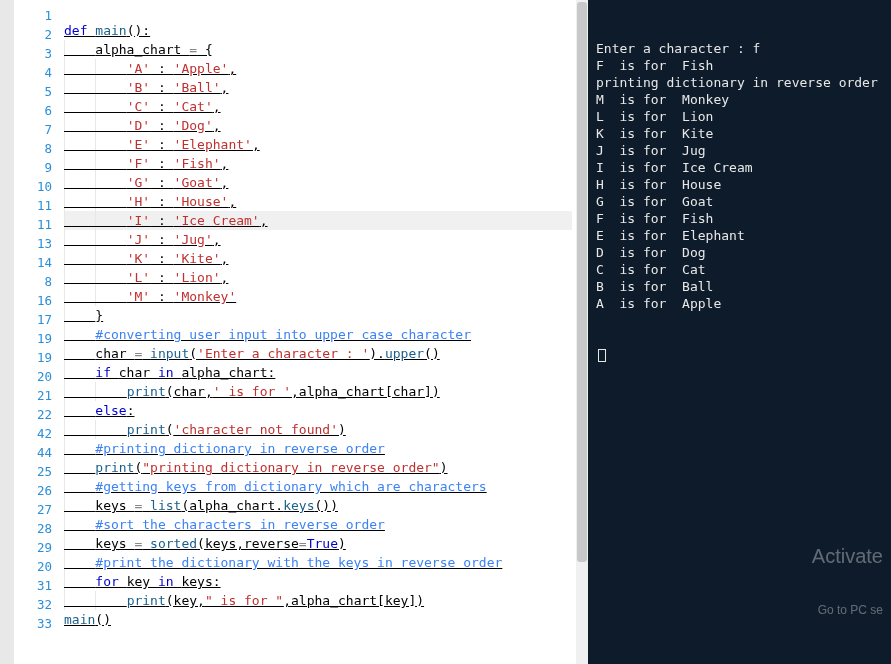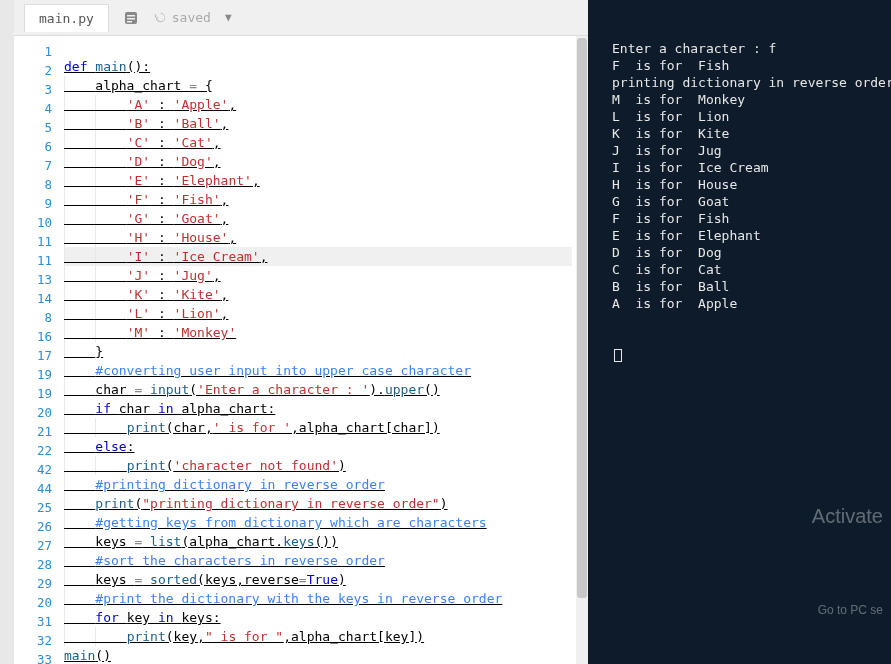--- a/index.html
+++ b/index.html
@@ -112,68 +112,48 @@
   background: #0d1b2a;
   color: #e8e8e8;
   padding: 6px 8px;
   font-family: Consolas, Menlo, monospace;
   font-size: 13px;
   line-height: 17px;
   white-space: pre;
   position: relative;
   flex-shrink: 0;
 }
-.term-line { height: 17px; margin-left: 16px; }
+.term-line { height: 17px; }
 .prompt-marker { color: #ff8800; }
 .cursor-box {
   display: inline-block;
   width: 8px;
   height: 13px;
   border: 1px solid #e8e8e8;
   vertical-align: middle;
   margin-left: 2px;
 }
 .watermark {
   position: absolute;
   right: 8px;
   bottom: 12px;
   text-align: right;
   color: rgba(255,255,255,0.35);
   font-family: "Segoe UI", sans-serif;
   line-height: 1.3;
 }
 .watermark .wm1 { font-size: 20px; font-weight: 300; }
-.watermark .wm2 { font-size: 12px; margin-top: 40px; }
+.watermark .wm2 { font-size: 12px; }
 </style>
 </head>
 <body>
 
 <div class="left-gutter"></div>
 
 <div class="editor-panel">
-  <div class="editor-header">
-    <div class="tab-name">main.py</div>
-    <span class="header-icon">
-      <svg width="16" height="16" viewBox="0 0 16 16">
-          <rect x="2" y="2" width="12" height="12" rx="2" fill="#888"></rect>
-          <rect x="4" y="5" width="8" height="1.5" fill="#f0f0f0"></rect>
-          <rect x="4" y="8" width="8" height="1.5" fill="#f0f0f0"></rect>
-          <rect x="4" y="11" width="5" height="1.5" fill="#f0f0f0"></rect>
-        </svg>
-    </span>
-    <span class="saved-wrap">
-      <span class="header-icon">
-        <svg width="15" height="15" viewBox="0 0 16 16">
-            <path d="M8 3a5 5 0 1 1-4.5 2.8L2 4v4h4L4.6 6.6A4 4 0 1 0 8 4V3z" fill="#bbb"></path>
-          </svg>
-      </span>
-      <span>saved</span>
-    </span>
-    <span class="chevron">▼</span>
-  </div>
 
   <div class="code-area">
     <div class="line-numbers" id="line-numbers">
         <div>1</div>
         <div>2</div>
         <div>3</div>
         <div>4</div>
         <div>5</div>
         <div>6</div>
         <div>7</div>

